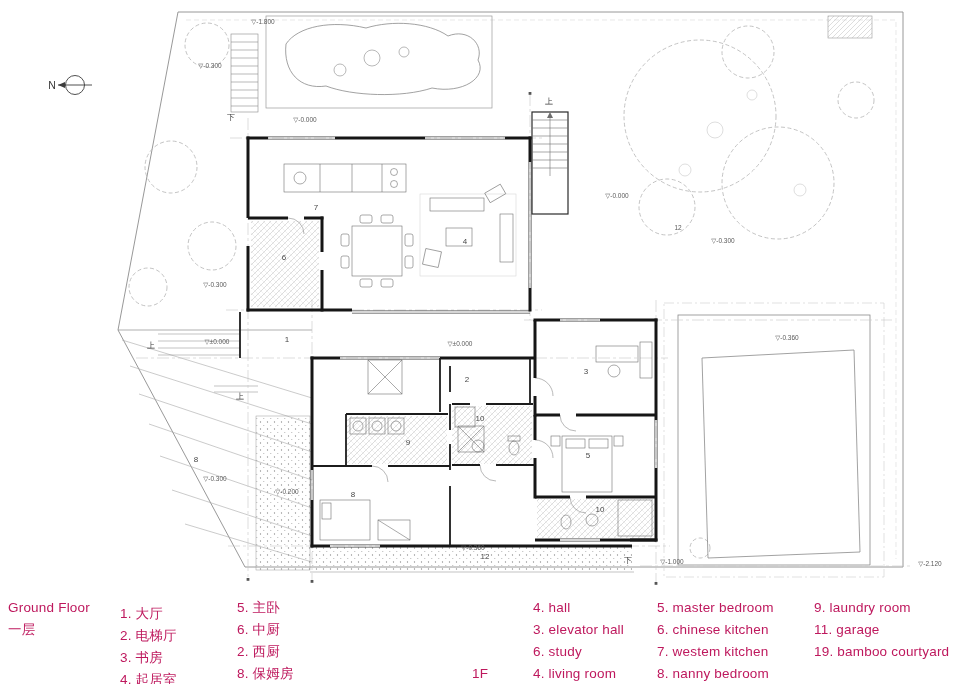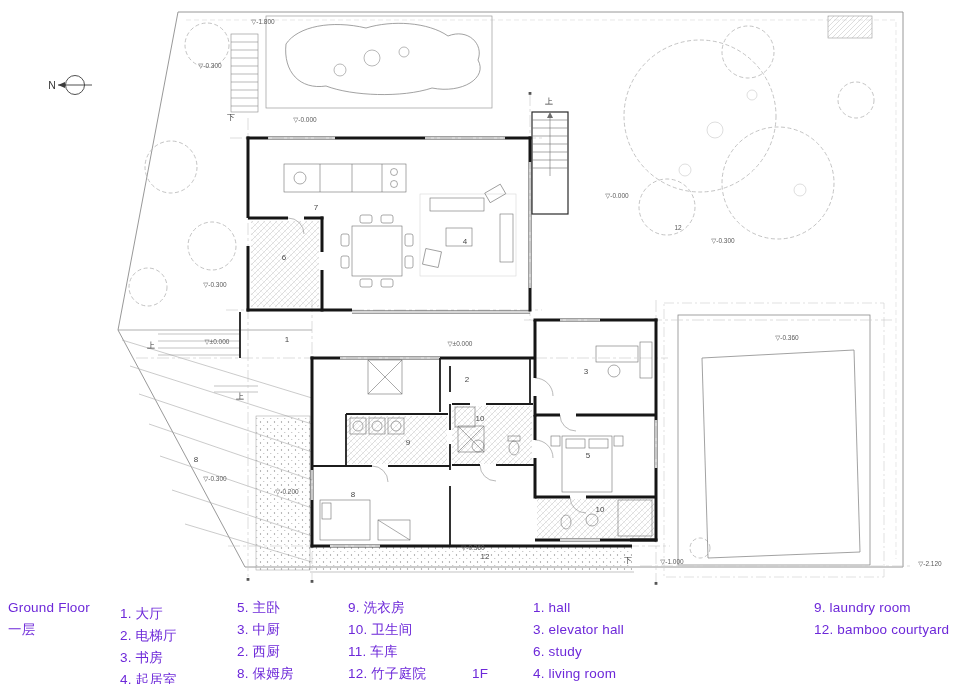--- a/index.html
+++ b/index.html
@@ -3,21 +3,21 @@
 <meta charset="utf-8">
 <style>
   html,body{margin:0;padding:0;background:#fff;}
   #canvas{position:relative;width:960px;height:684px;background:#fff;overflow:hidden;
           font-family:"Liberation Sans","DejaVu Sans",sans-serif;}
   svg{position:absolute;left:0;top:0;}
   .ann{position:absolute;transform:translate(-50%,-50%);font-size:6.5px;color:#5a5a5a;white-space:nowrap;}
   .room{position:absolute;transform:translate(-50%,-50%);font-size:8px;color:#474747;}
   .stair{position:absolute;transform:translate(-50%,-50%);font-size:8px;color:#3a3a3a;}
   .north{position:absolute;transform:translate(-50%,-50%);font-size:10.5px;color:#3a3a3a;}
-  .col{position:absolute;font-size:13.5px;line-height:22px;color:#6d28d9;letter-spacing:.2px;white-space:nowrap;}
+  .col{position:absolute;font-size:13.5px;line-height:22px;color:#be185d;letter-spacing:.2px;white-space:nowrap;}
   .col span{display:block;}
 </style>
 </head>
 <body>
 
 <div id="canvas">
 
   <svg width="960" height="592" viewBox="0 0 960 592">
     <defs>
       <pattern id="hatch" width="6" height="6" patternUnits="userSpaceOnUse">
@@ -330,37 +330,38 @@
   </div>
 
   <div class="col" style="left:120px;top:603px">
     <span>1. 大厅</span>
     <span>2. 电梯厅</span>
     <span>3. 书房</span>
     <span>4. 起居室</span>
   </div>
   <div class="col" style="left:237px;top:597px">
     <span>5. 主卧</span>
-    <span>3. 中厨</span>
+    <span>6. 中厨</span>
     <span>2. 西厨</span>
     <span>8. 保姆房</span>
   </div>
-  <div class="col" style="left:348px;top:597px">
-    <span>9. 洗衣房</span>
-    <span>10. 卫生间</span>
-    <span>11. 车库</span>
-    <span>12. 竹子庭院</span>
-  </div>
 
   <span class="col" style="left:472px;top:663px">1F</span>
 
   <div class="col" style="left:533px;top:597px">
-    <span>1. hall</span>
+    <span>4. hall</span>
     <span>3. elevator hall</span>
     <span>6. study</span>
     <span>4. living room</span>
   </div>
+  <div class="col" style="left:657px;top:597px">
+    <span>5. master bedroom</span>
+    <span>6. chinese kitchen</span>
+    <span>7. westem kitchen</span>
+    <span>8. nanny bedroom</span>
+  </div>
   <div class="col" style="left:814px;top:597px">
     <span>9. laundry room</span>
-    <span>12. bamboo courtyard</span>
+    <span>11. garage</span>
+    <span>19. bamboo courtyard</span>
   </div>
 
 </div>
 
 </body></html>

